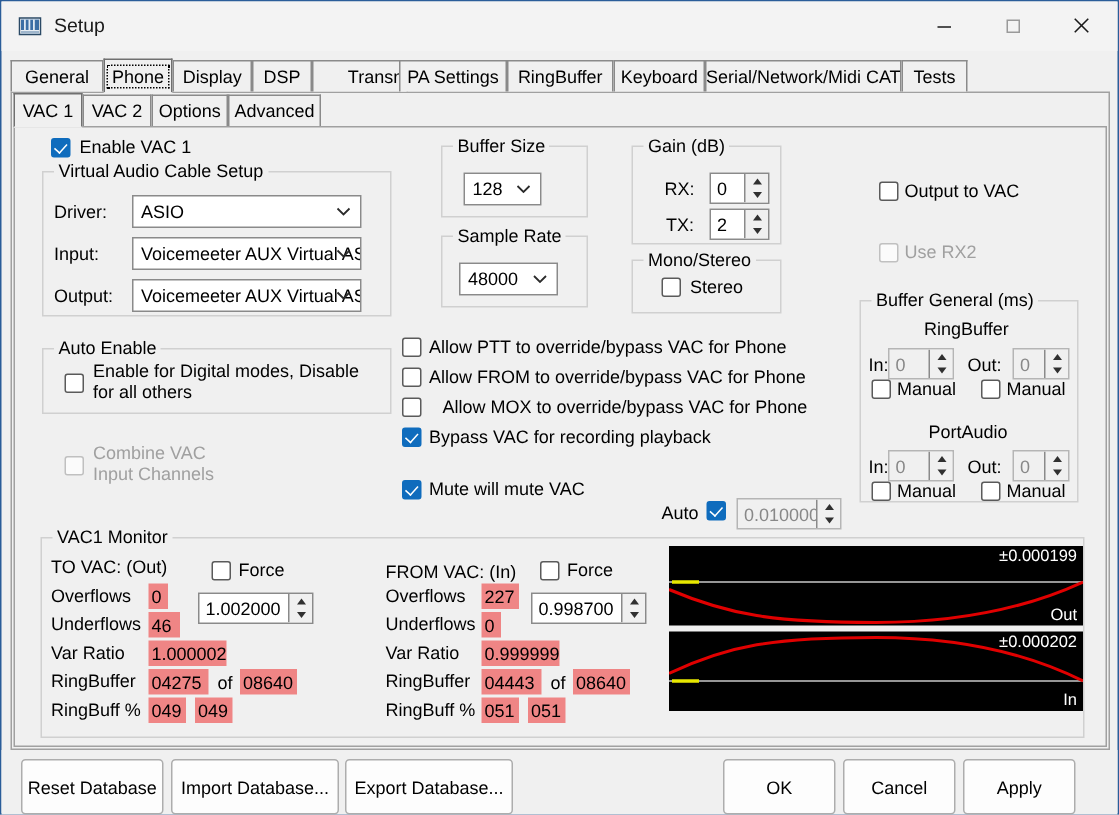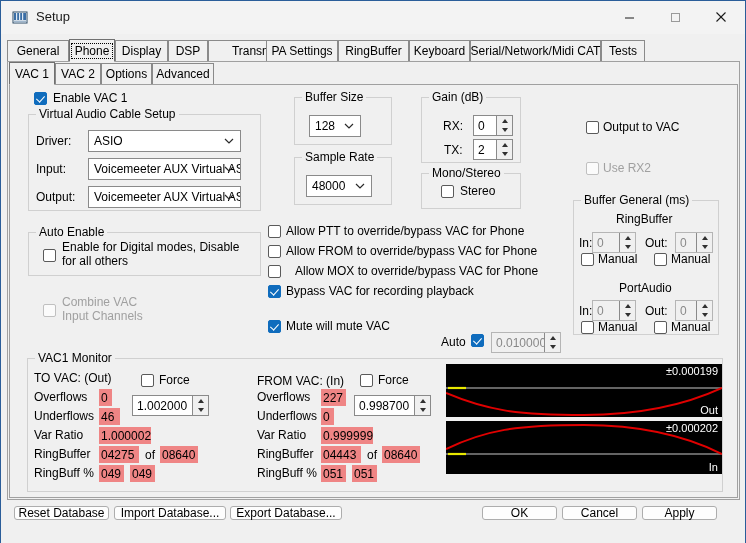--- a/index.html
+++ b/index.html
@@ -136,21 +136,21 @@
   .spinbtns{
     position:absolute;right:0;top:0;bottom:0;width:15px;
     border-left:1px solid #8a8a8a;background:#f0f0f0;
     display:flex;flex-direction:column;
   }
   .spinbtns>div{flex:1;display:flex;align-items:center;justify-content:center;}
   .spinbtns .ar{width:0;height:0;border-left:3px solid transparent;border-right:3px solid transparent;}
   .spinbtns .up{border-bottom:4px solid #303030;}
   .spinbtns .dn{border-top:4px solid #303030;}
   .btn{
-    position:absolute;box-sizing:border-box;height:14px;
+    position:absolute;box-sizing:border-box;height:37px;
     border:1px solid #adadad;background:#fdfdfd;border-radius:3px;
     display:flex;align-items:center;justify-content:center;
     font-size:12px;color:#000;white-space:nowrap;
   }
   
   .mval{
     position:absolute;box-sizing:border-box;height:17px;
     background:#ef8585;font-size:12px;color:#000;
     display:flex;align-items:center;padding-left:2px;
     white-space:nowrap;

